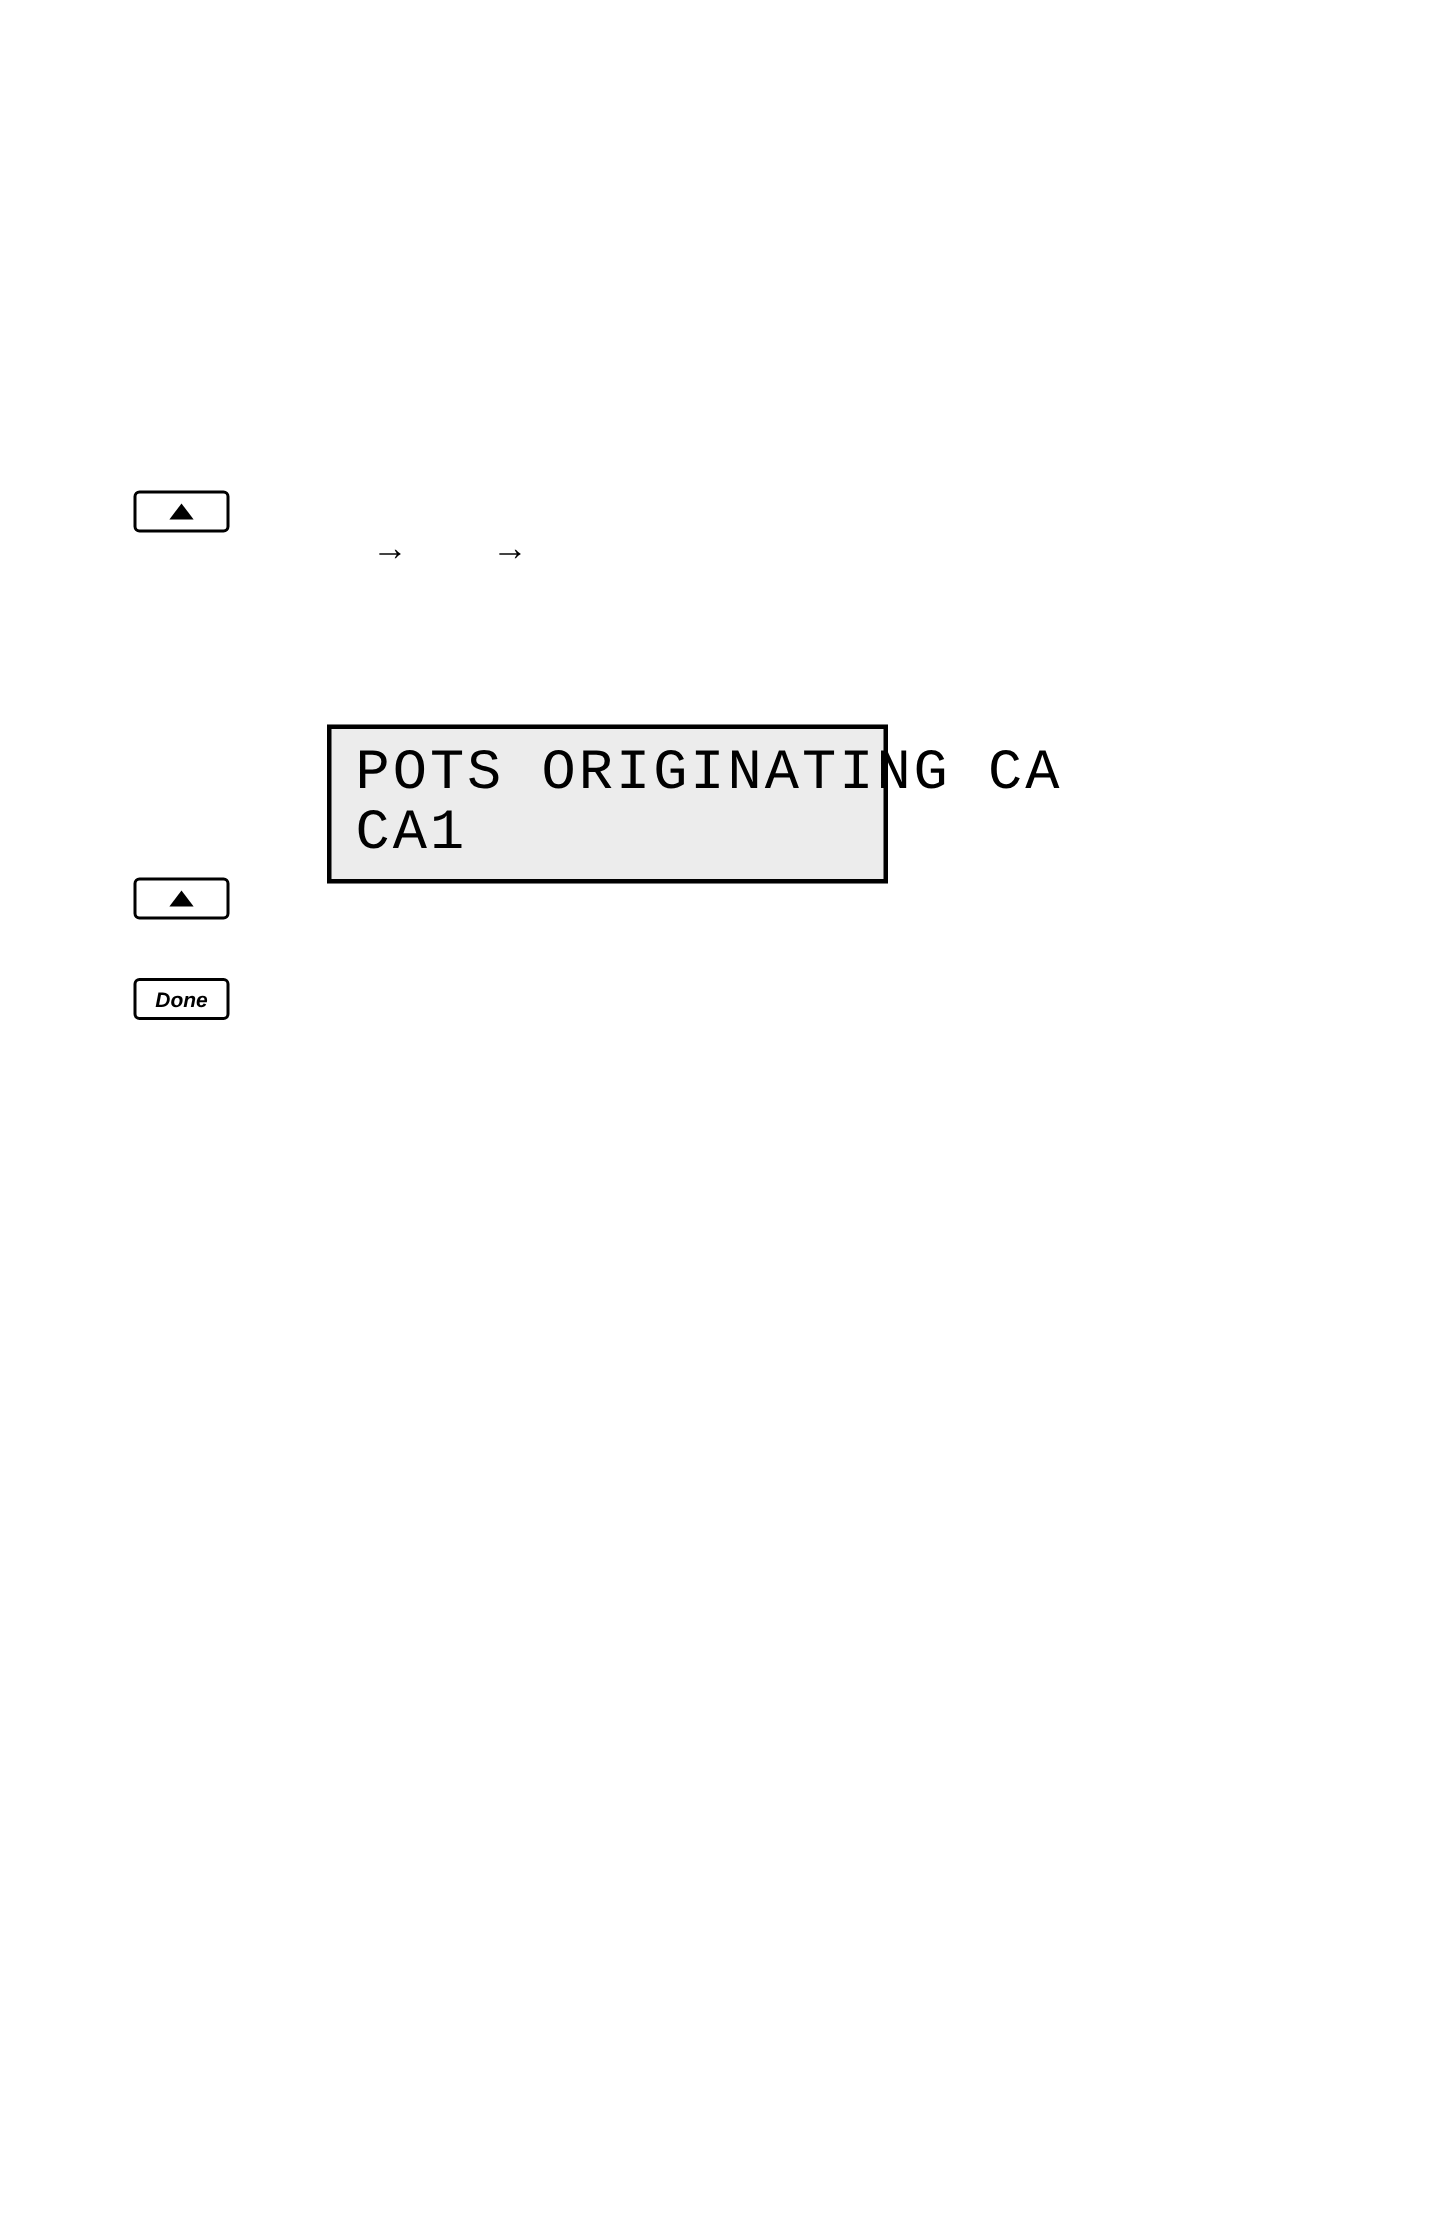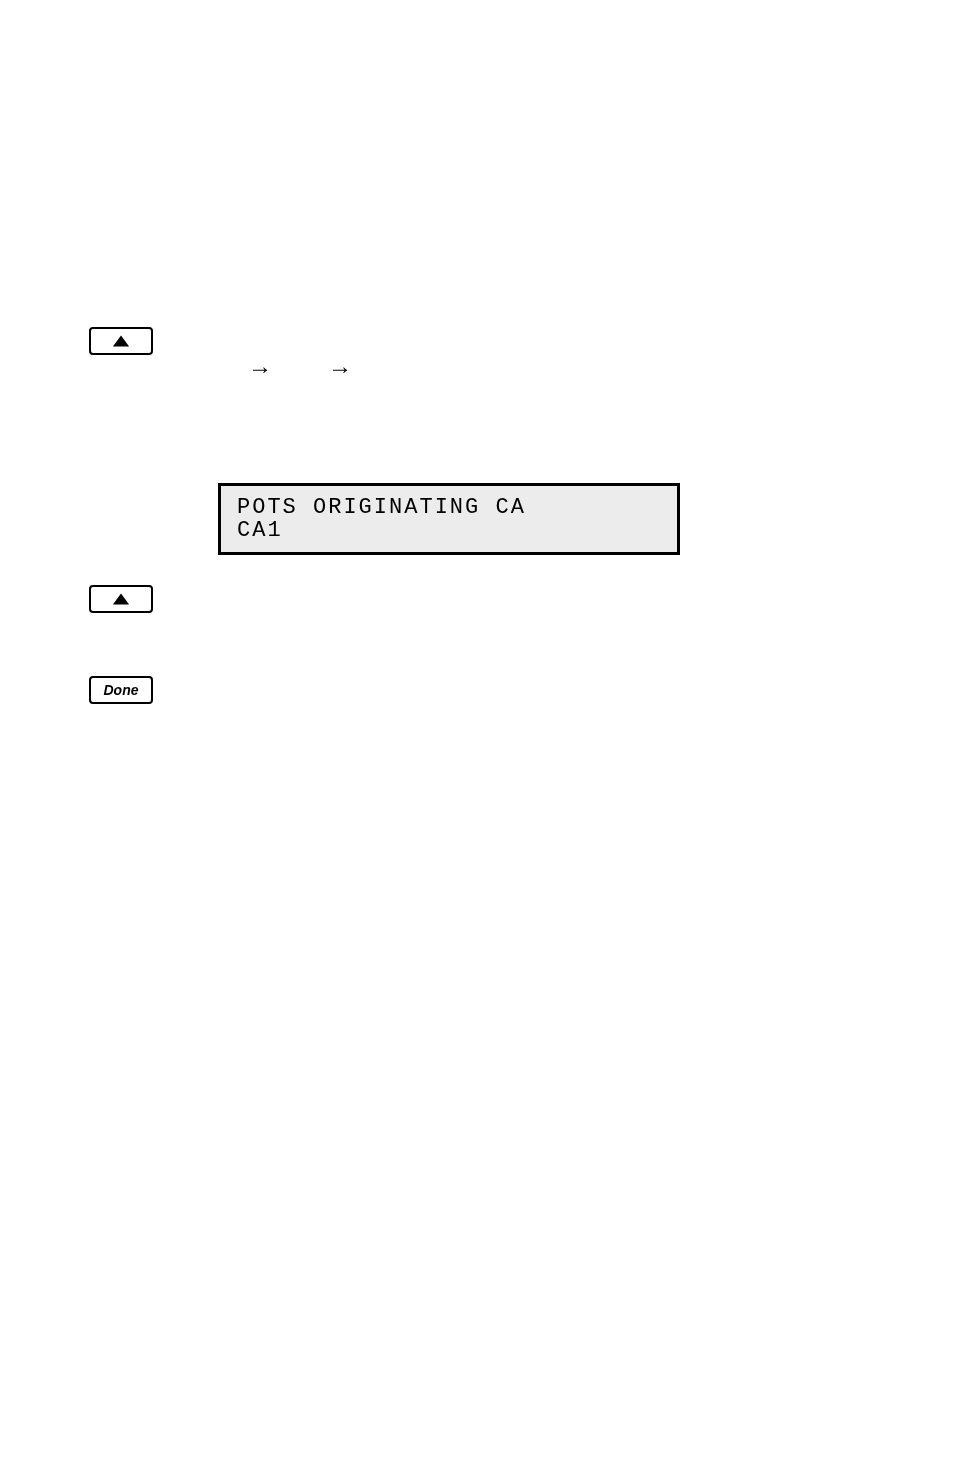--- a/index.html
+++ b/index.html
@@ -19,31 +19,31 @@
     font-style: italic;
   }
   .btn-key.triangle-up svg { width: 18px; height: 14px; }
   .arrow { font-size: 24px; }
   .display {
     border: 3px solid #000;
     background: #ececec;
     padding: 10px 16px;
     font-family: "Courier New", Courier, monospace;
     letter-spacing: 2px;
-    font-size: 22px;
+    font-size: 38px;
     line-height: 1.05;
     white-space: pre;
-    width: 462px;
+    width: 374px;
   }
   
   .pos-key1 { position: absolute; left: 89px; top: 327px; }
   .pos-arrows { position: absolute; left: 248px; top: 352px; display: flex; gap: 56px; }
   .pos-display { position: absolute; left: 218px; top: 483px; }
   .pos-key2 { position: absolute; left: 89px; top: 585px; }
-  .pos-done { position: absolute; left: 89px; top: 676px; text-align: right; }
+  .pos-done { position: absolute; left: 89px; top: 652px; text-align: right; }
 </style>
 </head>
 <body>
 
 <div class="page">
 
   <div class="pos-key1">
     <span class="btn-key triangle-up">
       <svg viewBox="0 0 20 14">
         <polygon points="10,1 19,13 1,13" fill="#000"></polygon>

